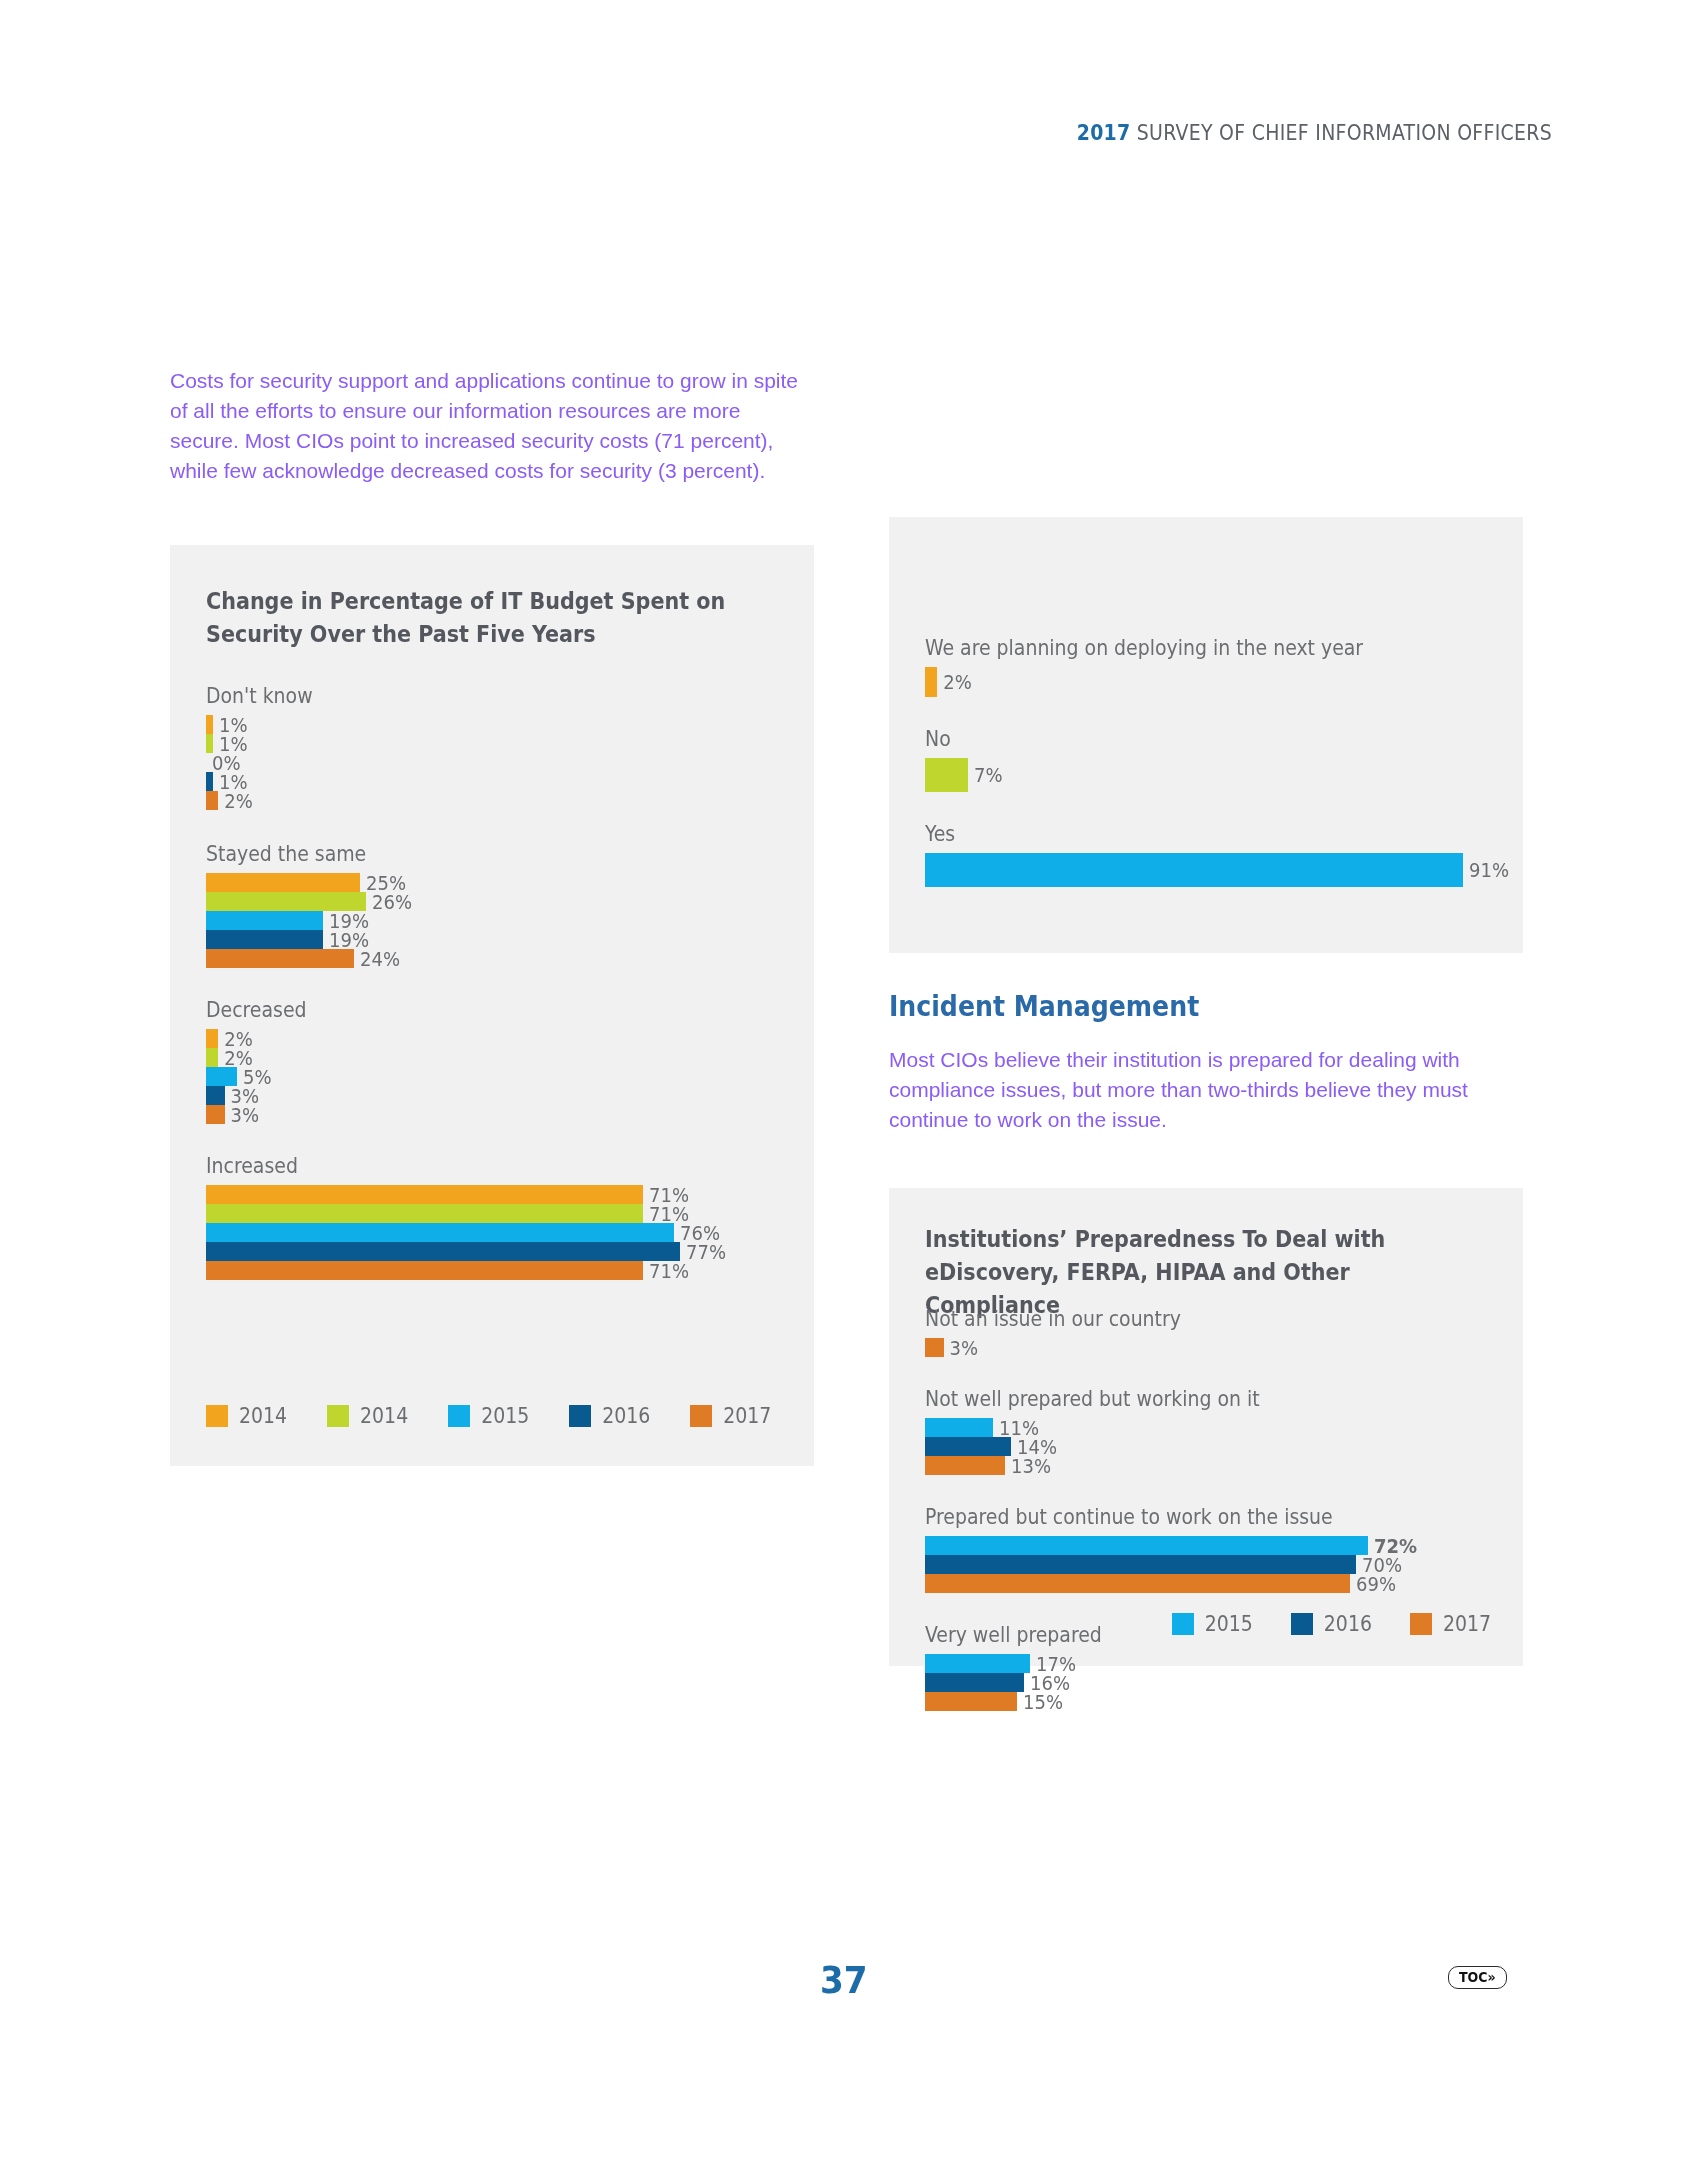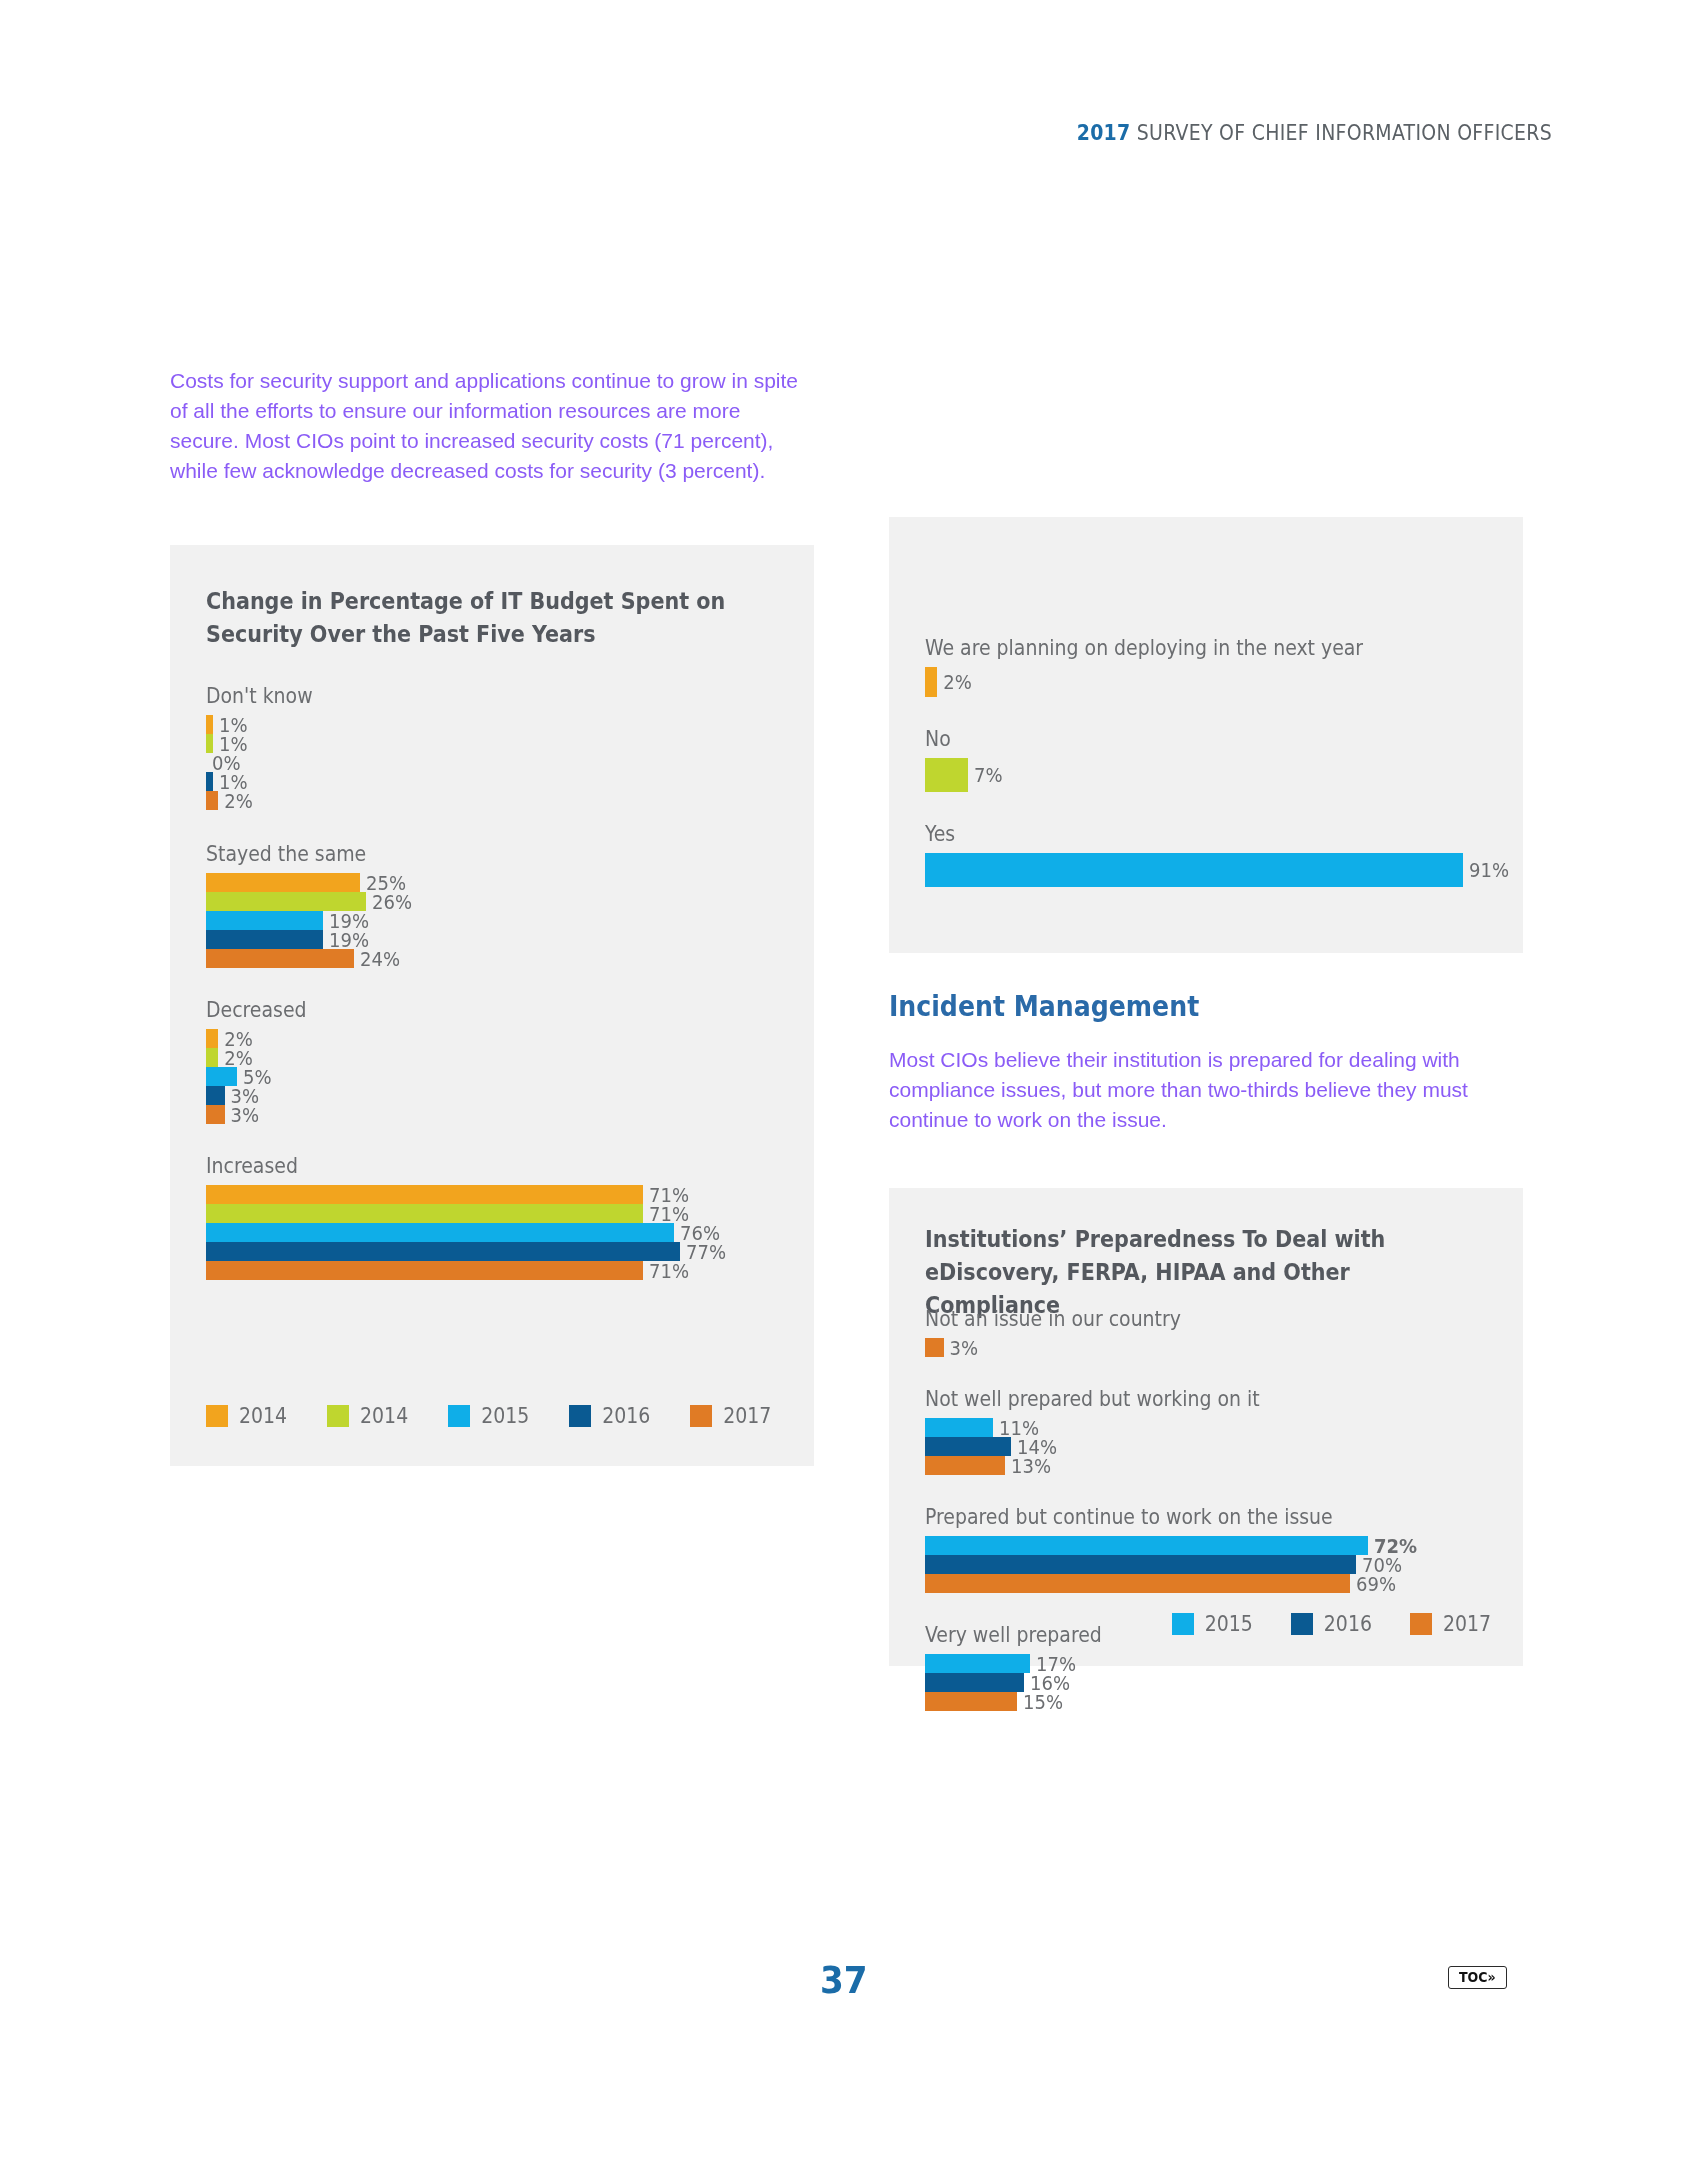--- a/index.html
+++ b/index.html
@@ -68,21 +68,21 @@
   }
 
   
   .pagenum {
     position:absolute; left:820px; top:1958px;
     font-family:"DejaVu Sans Condensed","Liberation Sans", sans-serif;
     font-size:38px; font-weight:700; color:#1b6ca8;
   }
   .toc-btn {
     position:absolute; left:1448px; top:1966px;
-    border:1.5px solid #2b2b2b; border-radius:3px;
+    border:1.5px solid #2b2b2b; border-radius:10px;
     padding:3px 10px 4px 10px;
     font-family:"DejaVu Sans Condensed","Liberation Sans", sans-serif;
     font-size:14px; font-weight:700; color:#111;
     background:#fff; line-height:1;
   }
 </style>
 </head>
 <body>
 
 <div class="page">

